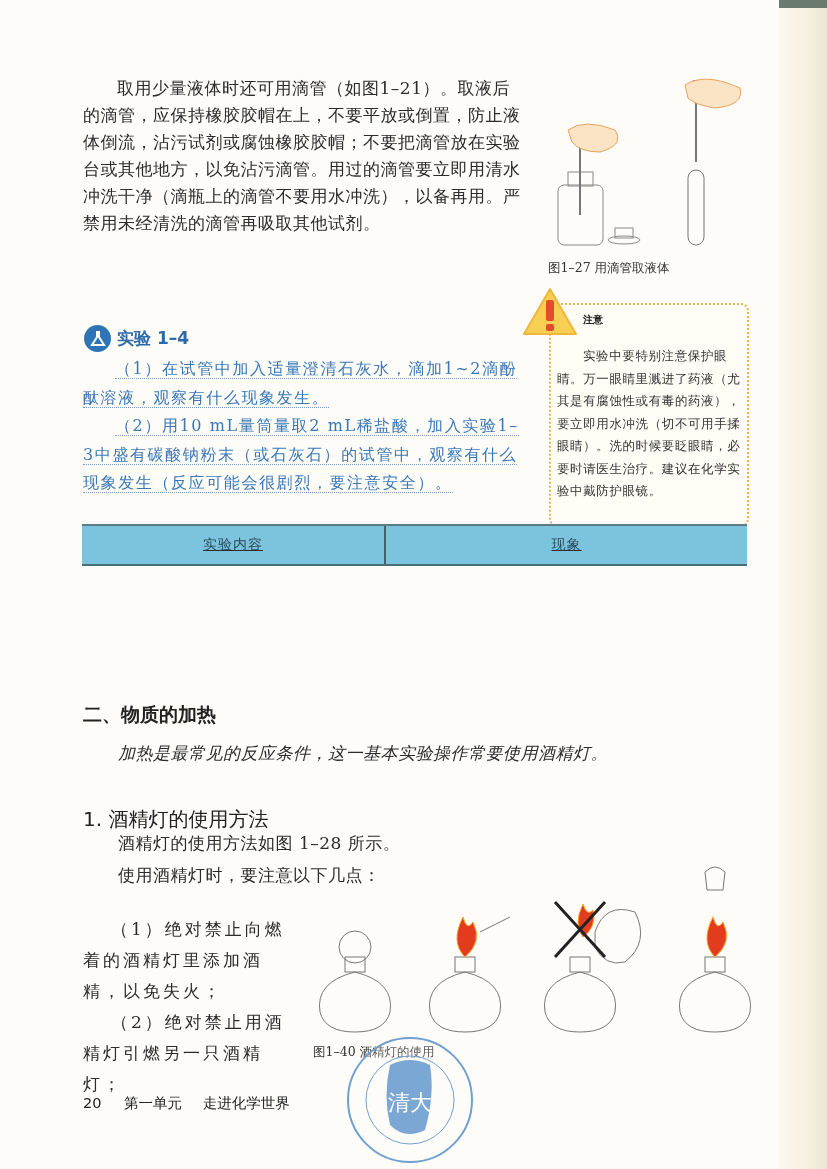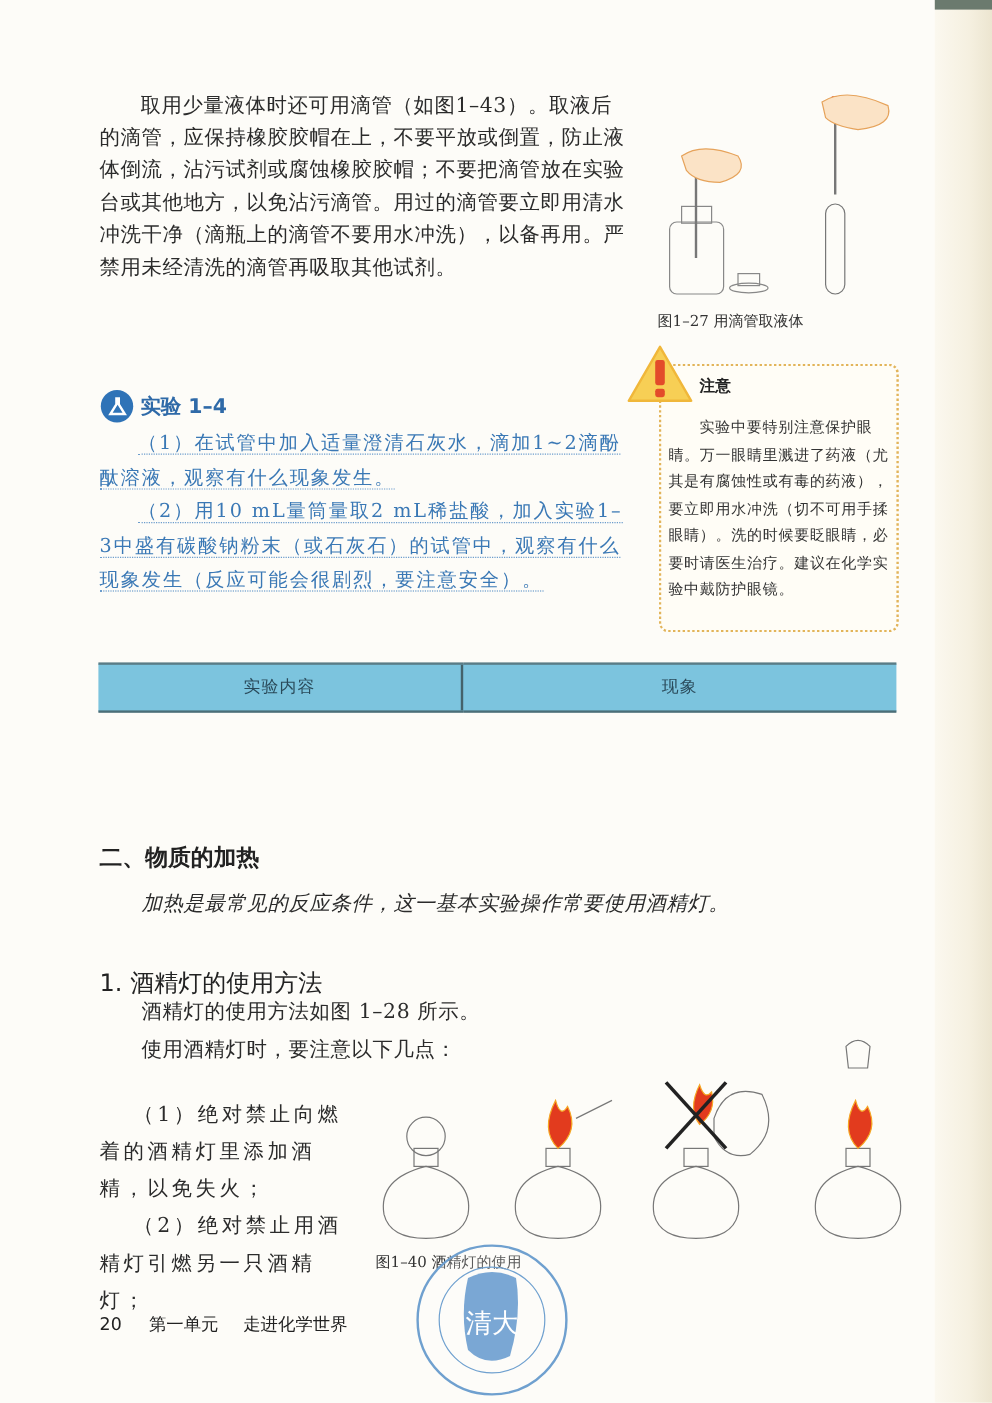--- a/index.html
+++ b/index.html
@@ -14,23 +14,23 @@
   .fig27 { position:absolute; left:540px; top:50px; width:220px; height:200px; }
   .cap { position:absolute; font-size:12.5px; color:#333; }
   .cap27 { left:548px; top:260px; }
   .exp-head { position:absolute; left:84px; top:325px; display:flex; align-items:center; gap:6px; }
   .exp-icon { width:27px; height:27px; border-radius:50%; background:#2f73b7; display:flex; align-items:center; justify-content:center; }
   .exp-title { font-family:"DejaVu Sans", sans-serif; font-weight:bold; font-size:17px; color:#2f6aa8; }
   .exp-body { position:absolute; left:83px; top:355px; width:440px; font-size:16px; line-height:28.5px; color:#3a78b5; letter-spacing:1.6px; }
   .exp-body .line { border-bottom:1px dotted #6b9ccc; display:inline; }
   .note { position:absolute; left:549px; top:303px; width:196px; height:220px; border:2px dotted #e2b45a; border-radius:8px; background:#fffdf6; }
   .note-warn { position:absolute; left:521px; top:286px; }
-  .note-title { position:absolute; left:583px; top:313px; font-family:"DejaVu Sans", sans-serif; font-weight:bold; font-size:13px; color:#222; }
+  .note-title { position:absolute; left:583px; top:313px; font-family:"DejaVu Sans", sans-serif; font-weight:bold; font-size:10px; color:#222; }
   .note-body { position:absolute; left:557px; top:345px; width:186px; font-family:"DejaVu Sans", sans-serif; font-size:12.5px; line-height:22.5px; color:#333; letter-spacing:0.6px; }
-  table.exp { position:absolute; left:82px; top:552px; width:665px; border-collapse:collapse; font-size:14px; letter-spacing:1px; }
+  table.exp { position:absolute; left:82px; top:524px; width:665px; border-collapse:collapse; font-size:14px; letter-spacing:1px;text-decoration:underline; }
   table.exp th { background:#7cc4de; height:36px; font-weight:normal; color:#2a4a5a; border-top:2px solid #5a7c86; border-bottom:2px solid #4b6e78; }
   table.exp td { height:36px; border-bottom:1px solid #5d7c84; color:#333; padding-left:8px; }
   table.exp td.blank { background:#c3e6f2; }
   table.exp tr:last-child td { border-bottom:2px solid #4b6e78; }
   table.exp .divider { border-left:2px solid #44626a; }
   .h2 { position:absolute; left:83px; top:702px; font-family:"DejaVu Sans", sans-serif; font-weight:bold; font-size:19px; color:#222; }
   .p2 { left:118px; top:740px; font-size:17px;font-style:italic; }
   .h3 { position:absolute; left:83px; top:806px; font-family:"DejaVu Sans", sans-serif; font-size:20px; color:#222; }
   .p3 { left:118px; top:830px; }
   .p4 { left:118px; top:862px; }
@@ -41,21 +41,21 @@
   .footer .num { font-family:"DejaVu Sans", sans-serif; margin-right:18px; }
   .footer .sec { margin-left:16px; }
   .stamp { position:absolute; left:345px; top:1035px; width:130px; height:130px; }
 </style>
 </head>
 <body>
 
 <div class="spine"></div>
 <div class="spine-top"></div>
 
-<p class="para p1"><span class="indent"></span><span>取用少量液体时还可用滴管（如图1–43）。取液后的滴管，应保持橡胶胶帽在上，不要平放或倒置，防止液体倒流，沾污试剂或腐蚀橡胶胶帽；不要把滴管放在实验台或其他地方，以免沾污滴管。用过的滴管要立即用清水冲洗干净（滴瓶上的滴管不要用水冲洗），以备再用。严禁用未经清洗的滴管再吸取其他试剂。</span></p>
+<p class="para p1"><span class="indent"></span><span>取用少量液体时还可用滴管（如图1–21）。取液后的滴管，应保持橡胶胶帽在上，不要平放或倒置，防止液体倒流，沾污试剂或腐蚀橡胶胶帽；不要把滴管放在实验台或其他地方，以免沾污滴管。用过的滴管要立即用清水冲洗干净（滴瓶上的滴管不要用水冲洗），以备再用。严禁用未经清洗的滴管再吸取其他试剂。</span></p>
 
 <svg class="fig27" viewBox="0 0 220 200">
   <rect x="18" y="135" width="45" height="60" rx="6" fill="none" stroke="#888" stroke-width="1"></rect>
   <rect x="28" y="122" width="25" height="14" fill="none" stroke="#888"></rect>
   <line x1="40" y1="90" x2="40" y2="165" stroke="#777" stroke-width="2"></line>
   <rect x="36" y="75" width="9" height="18" rx="3" fill="#e0502c"></rect>
   <path d="M28 80 Q45 68 75 80 Q85 95 60 102 Q40 102 32 92 Z" fill="#fbe3c6" stroke="#e6a35b"></path>
   <rect x="75" y="178" width="18" height="10" fill="none" stroke="#888"></rect>
   <ellipse cx="84" cy="190" rx="16" ry="4" fill="none" stroke="#888"></ellipse>
   <rect x="148" y="120" width="16" height="75" rx="8" fill="none" stroke="#777"></rect>

